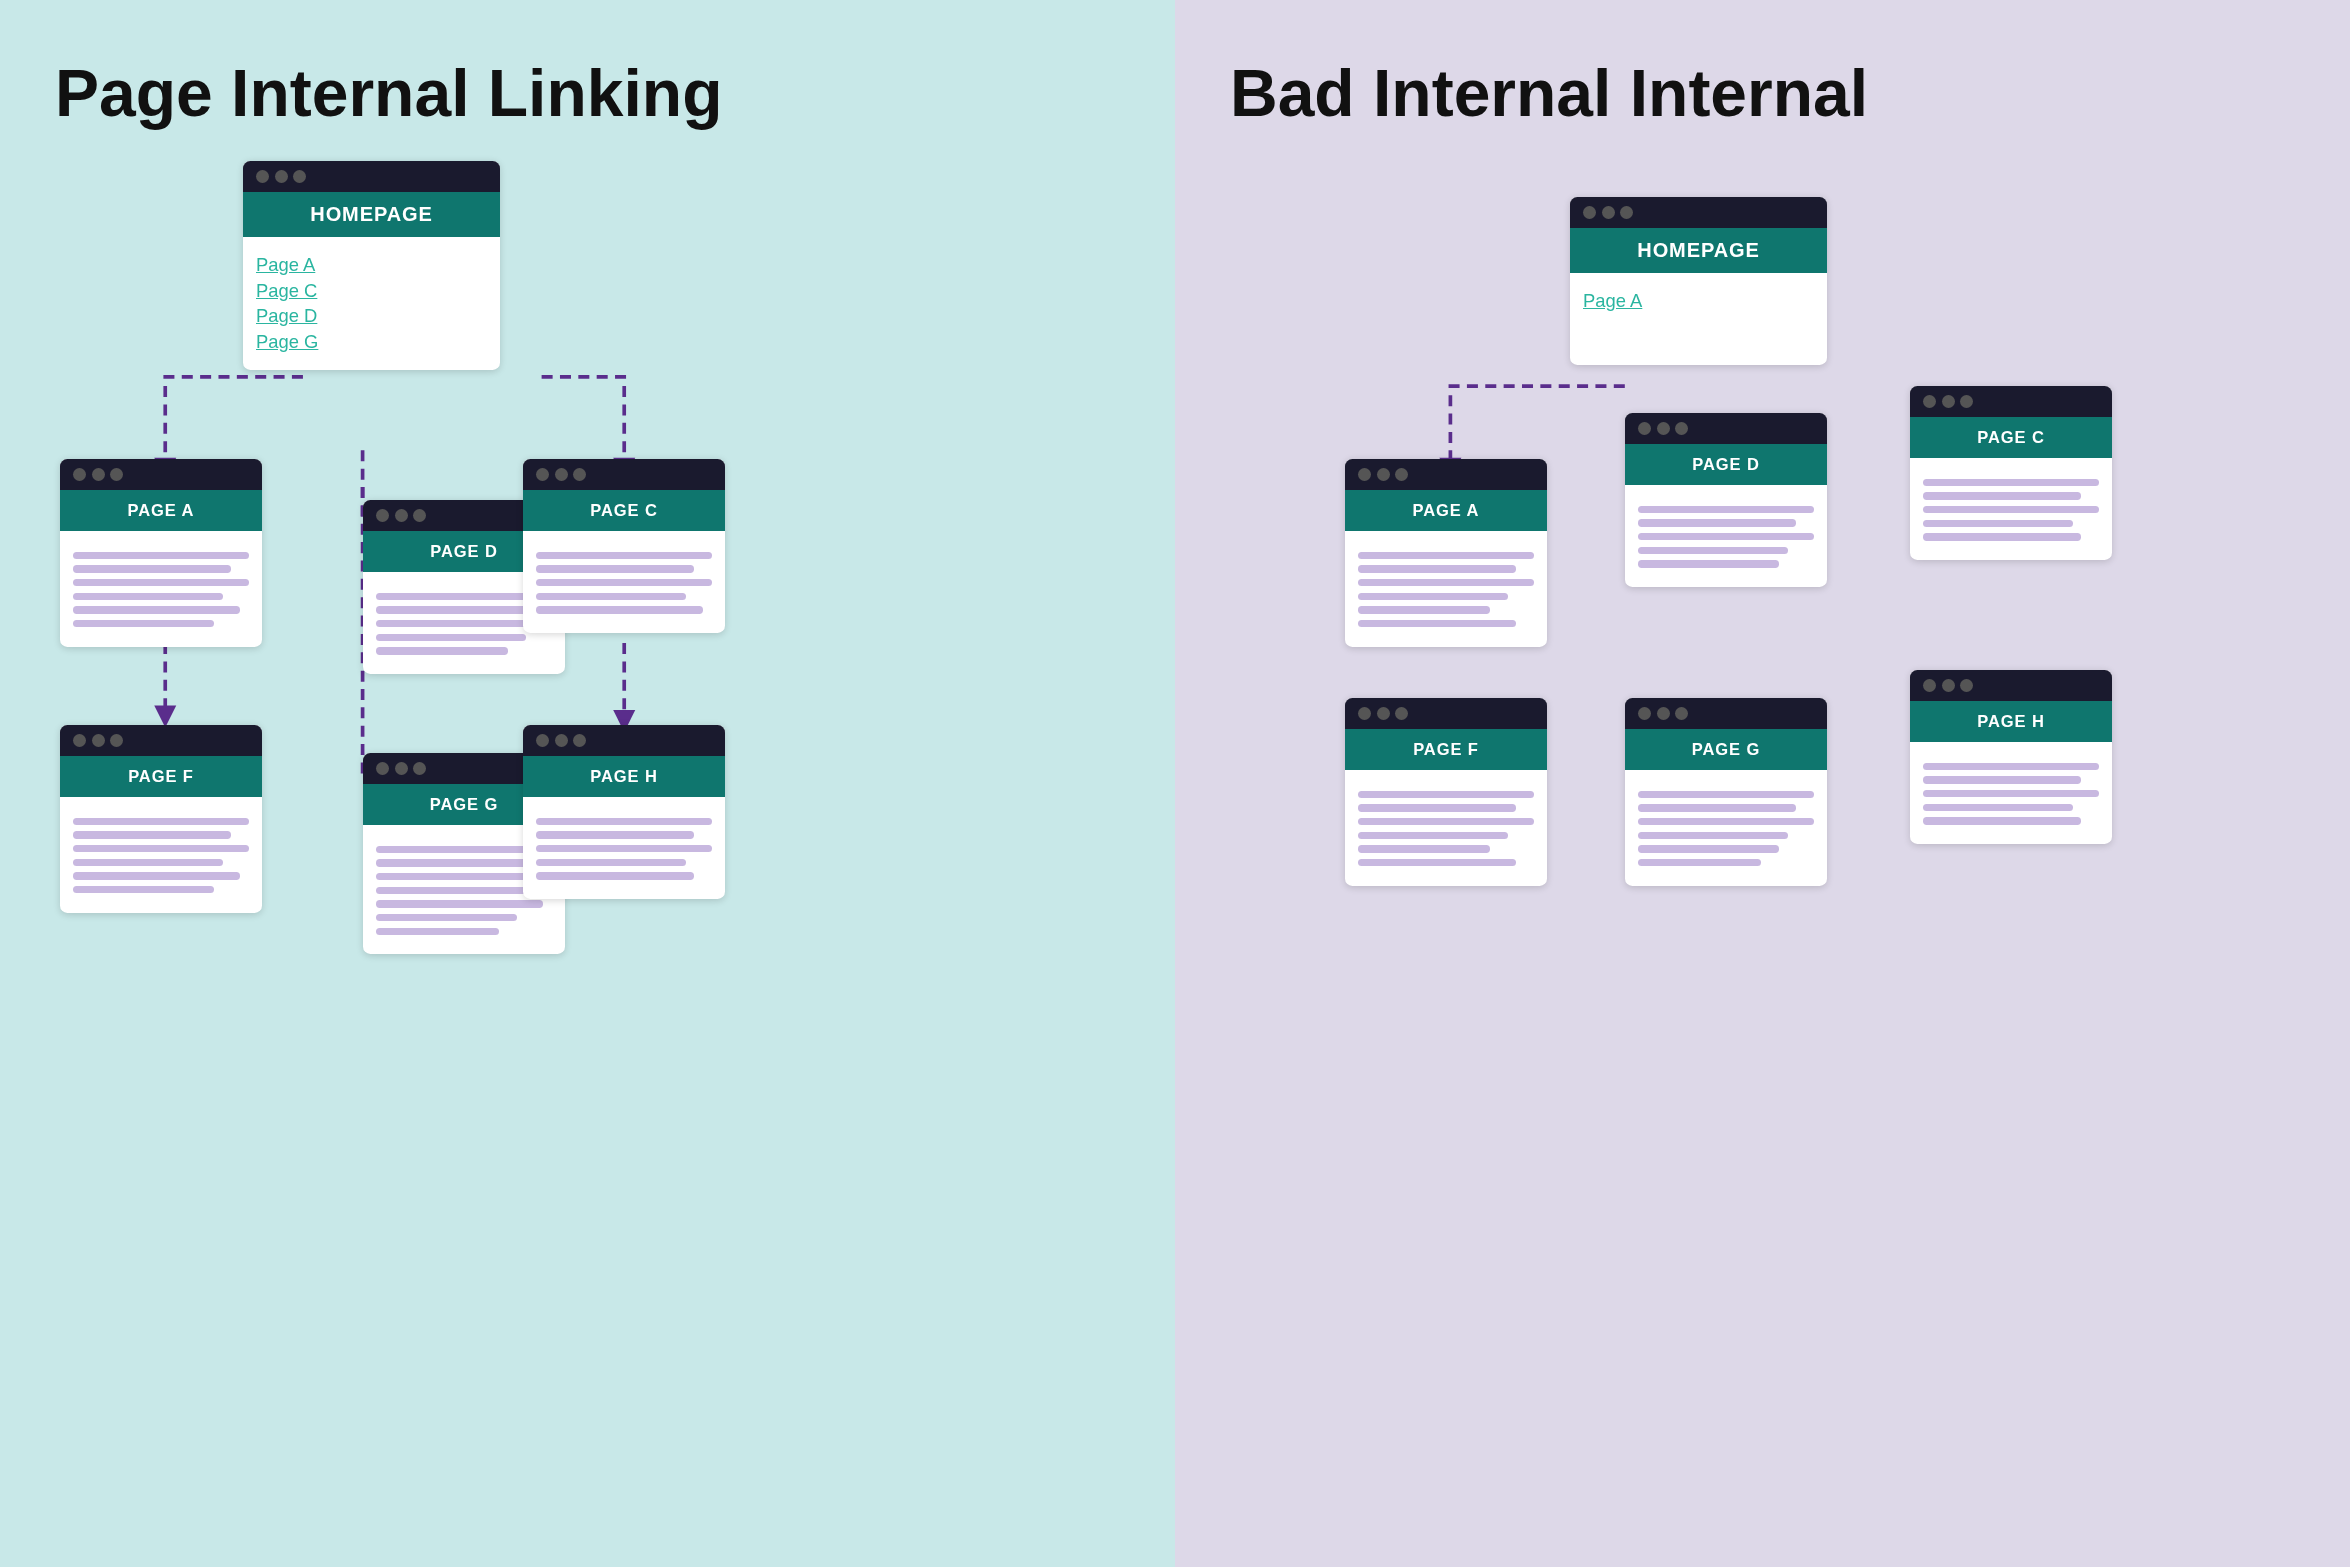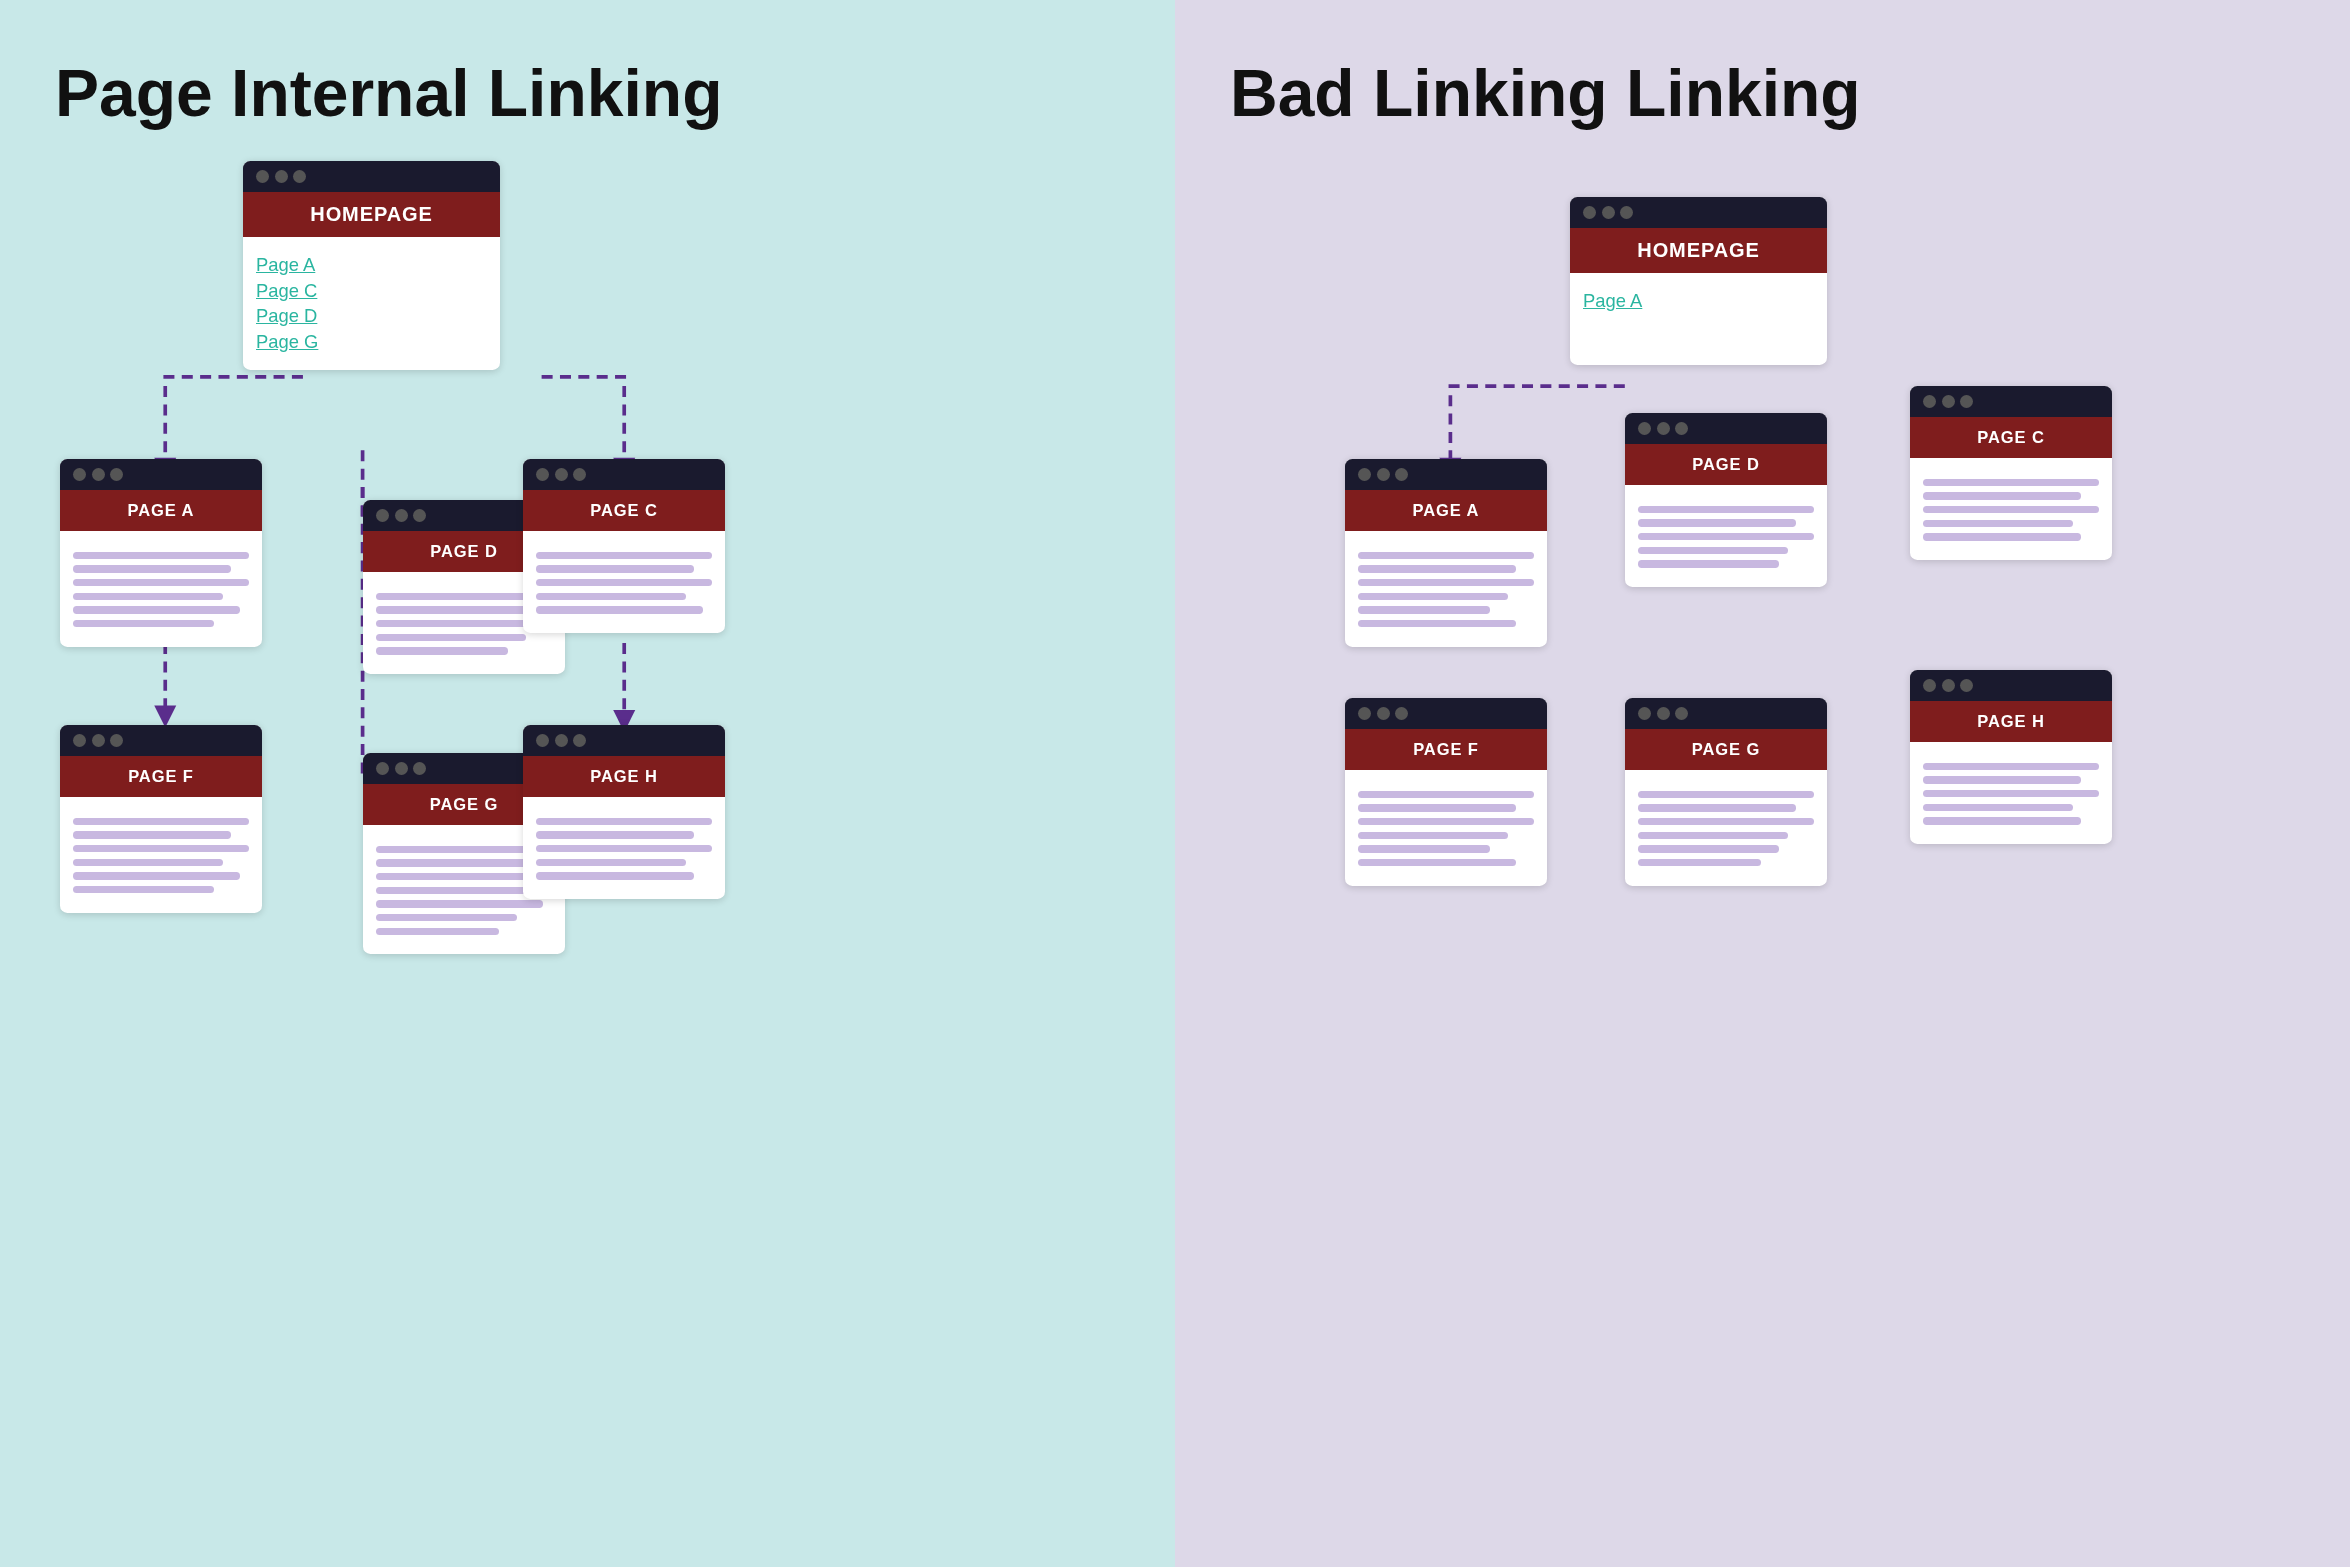--- a/index.html
+++ b/index.html
@@ -57,21 +57,21 @@
       height: 13px;
       border-radius: 50%;
       background: #555;
     }
 
     .browser-content {
       padding: 13px;
     }
 
     .browser-title {
-      background: #7f1d1d;
+      background: #0f766e;
       color: white;
       font-weight: 800;
       font-size: 20px;
       text-align: center;
       padding: 11px 7.3px;
       letter-spacing: 0.9px;
     }
 
     .browser-title-sm {
       font-size: 16.5px;
@@ -265,21 +265,21 @@
         <div class="text-line" style="width:90%"></div>
         <div class="text-line" style="width:100%"></div>
         <div class="text-line" style="width:85%"></div>
         <div class="text-line" style="width:90%"></div>
       </div>
     </div>
   </div>
 </div>
 
 <div class="right-panel">
-  <h1 class="section-title">Bad Linking Linking</h1>
+  <h1 class="section-title">Bad Internal Internal</h1>
 
   <svg class="arrows" viewBox="0 0 1280 1707" width="1175" height="1568">
     <defs>
       <marker id="arrowR" markerWidth="10" markerHeight="10" refX="5" refY="5" orient="auto">
         <path d="M2,2 L8,5 L2,8 Z" fill="#5a2d8c"></path>
       </marker>
     </defs>
 
     <path d="M 490,420 L 300,420 L 300,510" stroke="#5a2d8c" stroke-width="4" stroke-dasharray="12,8" fill="none" marker-end="url(#arrowR)"></path>
   </svg>

